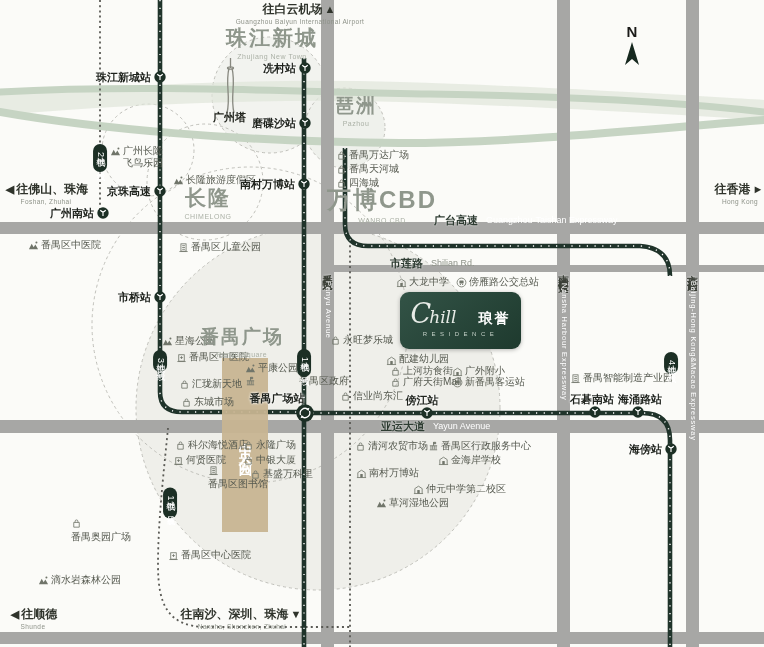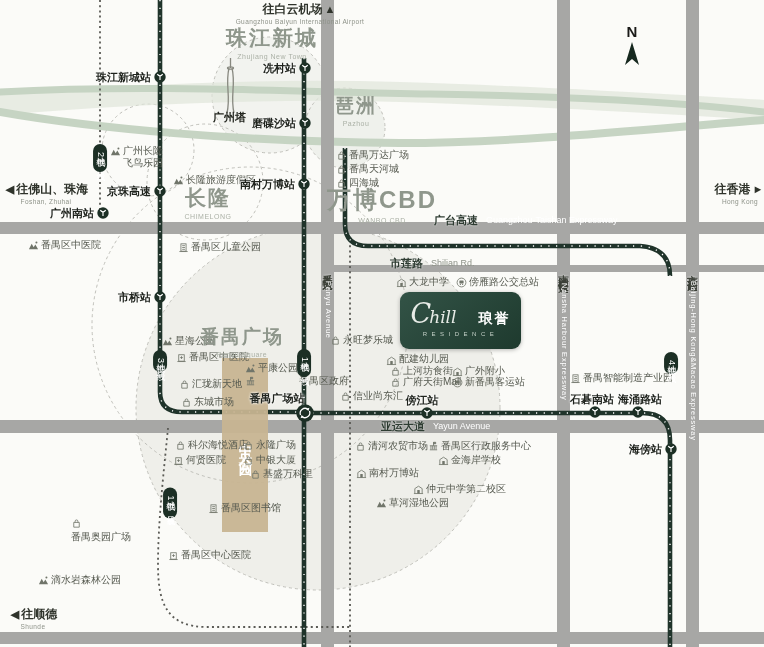--- a/index.html
+++ b/index.html
@@ -450,21 +450,21 @@
         <span class="ic">
           <svg viewBox="0 0 12 12" stroke="#70756a" fill="none" stroke-width=".9">
             <path d="M3 4.8h6V10H3z"></path>
             <path d="M4.5 4.8V3.6a1.5 1.5 0 0 1 3 0v1.2"></path>
           </svg>
         </span>
         <span class="txt">
           <span>基盛万科里</span>
         </span>
       </div>
-      <div class="poi" style="left: 208px; top: 508px;">
+      <div class="poi" style="left: 208px; top: 477px; flex-direction: column;">
         <span class="ic">
           <svg viewBox="0 0 12 12" stroke="#70756a" fill="none" stroke-width=".9">
             <rect x="3.2" y="2" width="5.6" height="8"></rect>
             <path d="M4.6 4h3M4.6 6h3M4.6 8h3"></path>
             <path d="M1.5 10.4h9"></path>
           </svg>
         </span>
         <span class="txt">
           <span>番禺区图书馆</span>
         </span>
@@ -592,20 +592,21 @@
       </div>
       <div class="area" style="left: 272px; top: 42px; font-size: 21px;"><span>珠江新城</span><span class="en">Zhujiang New Town</span></div>
       <div class="area" style="left: 356px; top: 110px; font-size: 19px;"><span>琶洲</span><span class="en">Pazhou</span></div>
       <div class="area" style="left: 208px; top: 202px; font-size: 21px;"><span>长隆</span><span class="en">CHIMELONG</span></div>
       <div class="area" style="left: 382px; top: 204px; font-size: 24px;"><span>万博CBD</span><span class="en">WANBO CBD</span></div>
       <div class="area" style="left: 242px; top: 305px; font-size: 19px; margin-top: 36px;"><span>番禺广场</span><span class="en">Panyu Square</span></div>
       <div class="dir" style="left: 300px; top: 13px;"><span><span>往白云机场</span><span class="ar">▲</span></span><span class="en">Guangzhou Baiyun International Airport</span></div>
       <div class="dir" style="left: 740px; top: 193px;"><span><span>往香港</span><span class="ar">►</span></span><span class="en">Hong Kong</span></div>
       <div class="dir" style="left: 46px; top: 193px;"><span><span class="ar">◀</span><span>往佛山、珠海</span></span><span class="en">Foshan, Zhuhai</span></div>
       <div class="dir" style="left: 33px; top: 618px;"><span><span class="ar">◀</span><span>往顺德</span></span><span class="en">Shunde</span></div>
+      <div class="dir" style="left: 242px; top: 618px;"><span><span>往南沙、深圳、珠海</span><span class="ar">▼</span></span><span class="en">Nansha, Shenzhen, Zhuhai</span></div>
       <div class="hroad white-en" style="left: 386px; top: 220px; margin-left: 48px;">
         <span class="cn">广台高速</span>
         <span class="en">Guangzhou-Taishan Expressway</span>
       </div>
       <div class="hroad gray-en" style="left: 390px; top: 263px;">
         <span class="cn">市莲路</span>
         <span class="en">Shilian Rd.</span>
       </div>
       <div class="hroad white-en" style="left: 381px; top: 426px;">
         <span class="cn">亚运大道</span>

